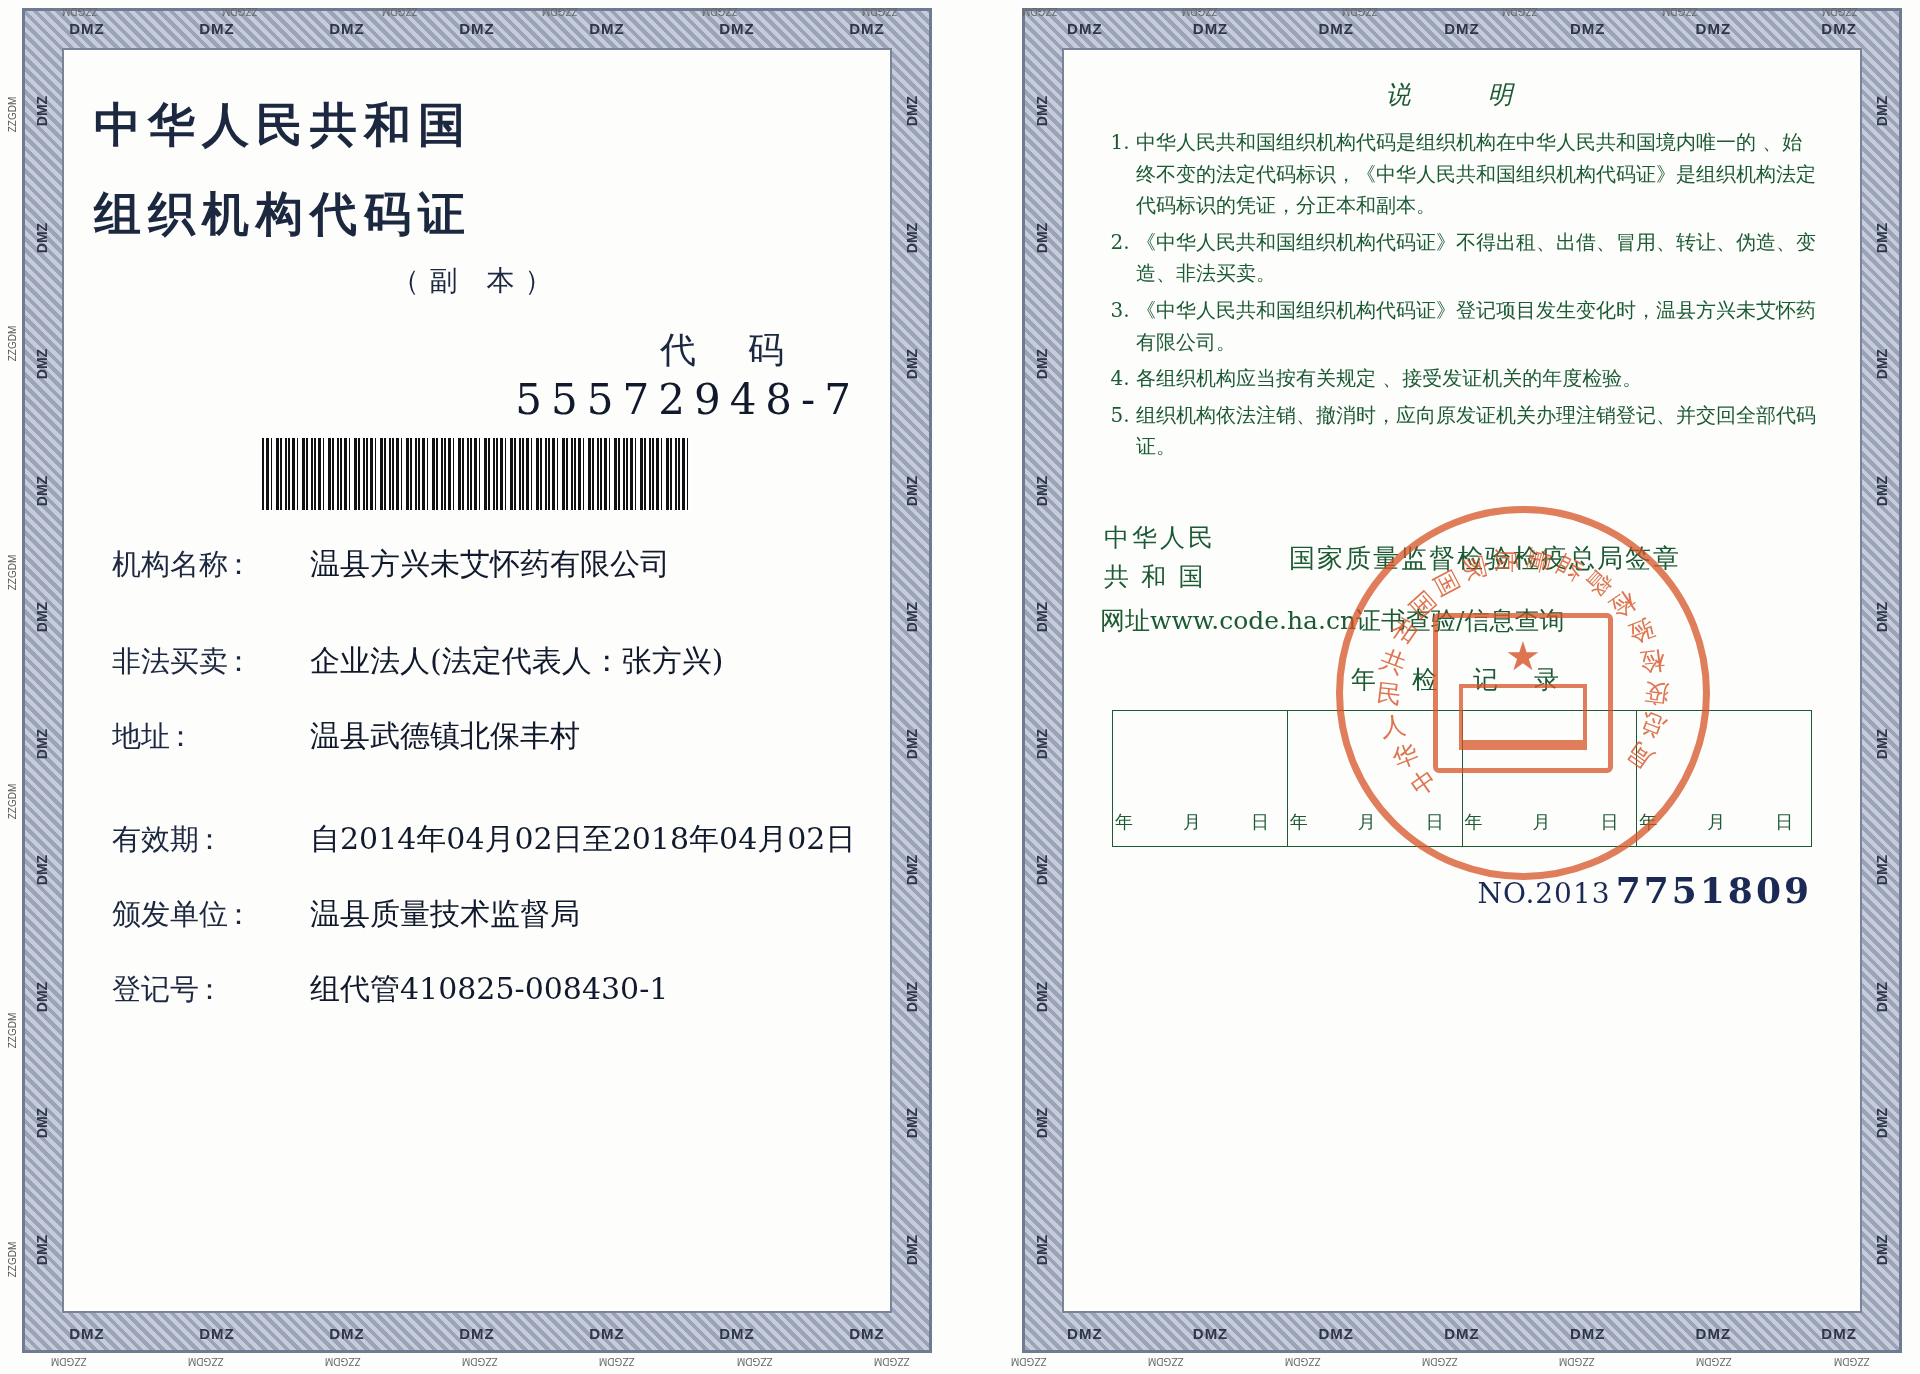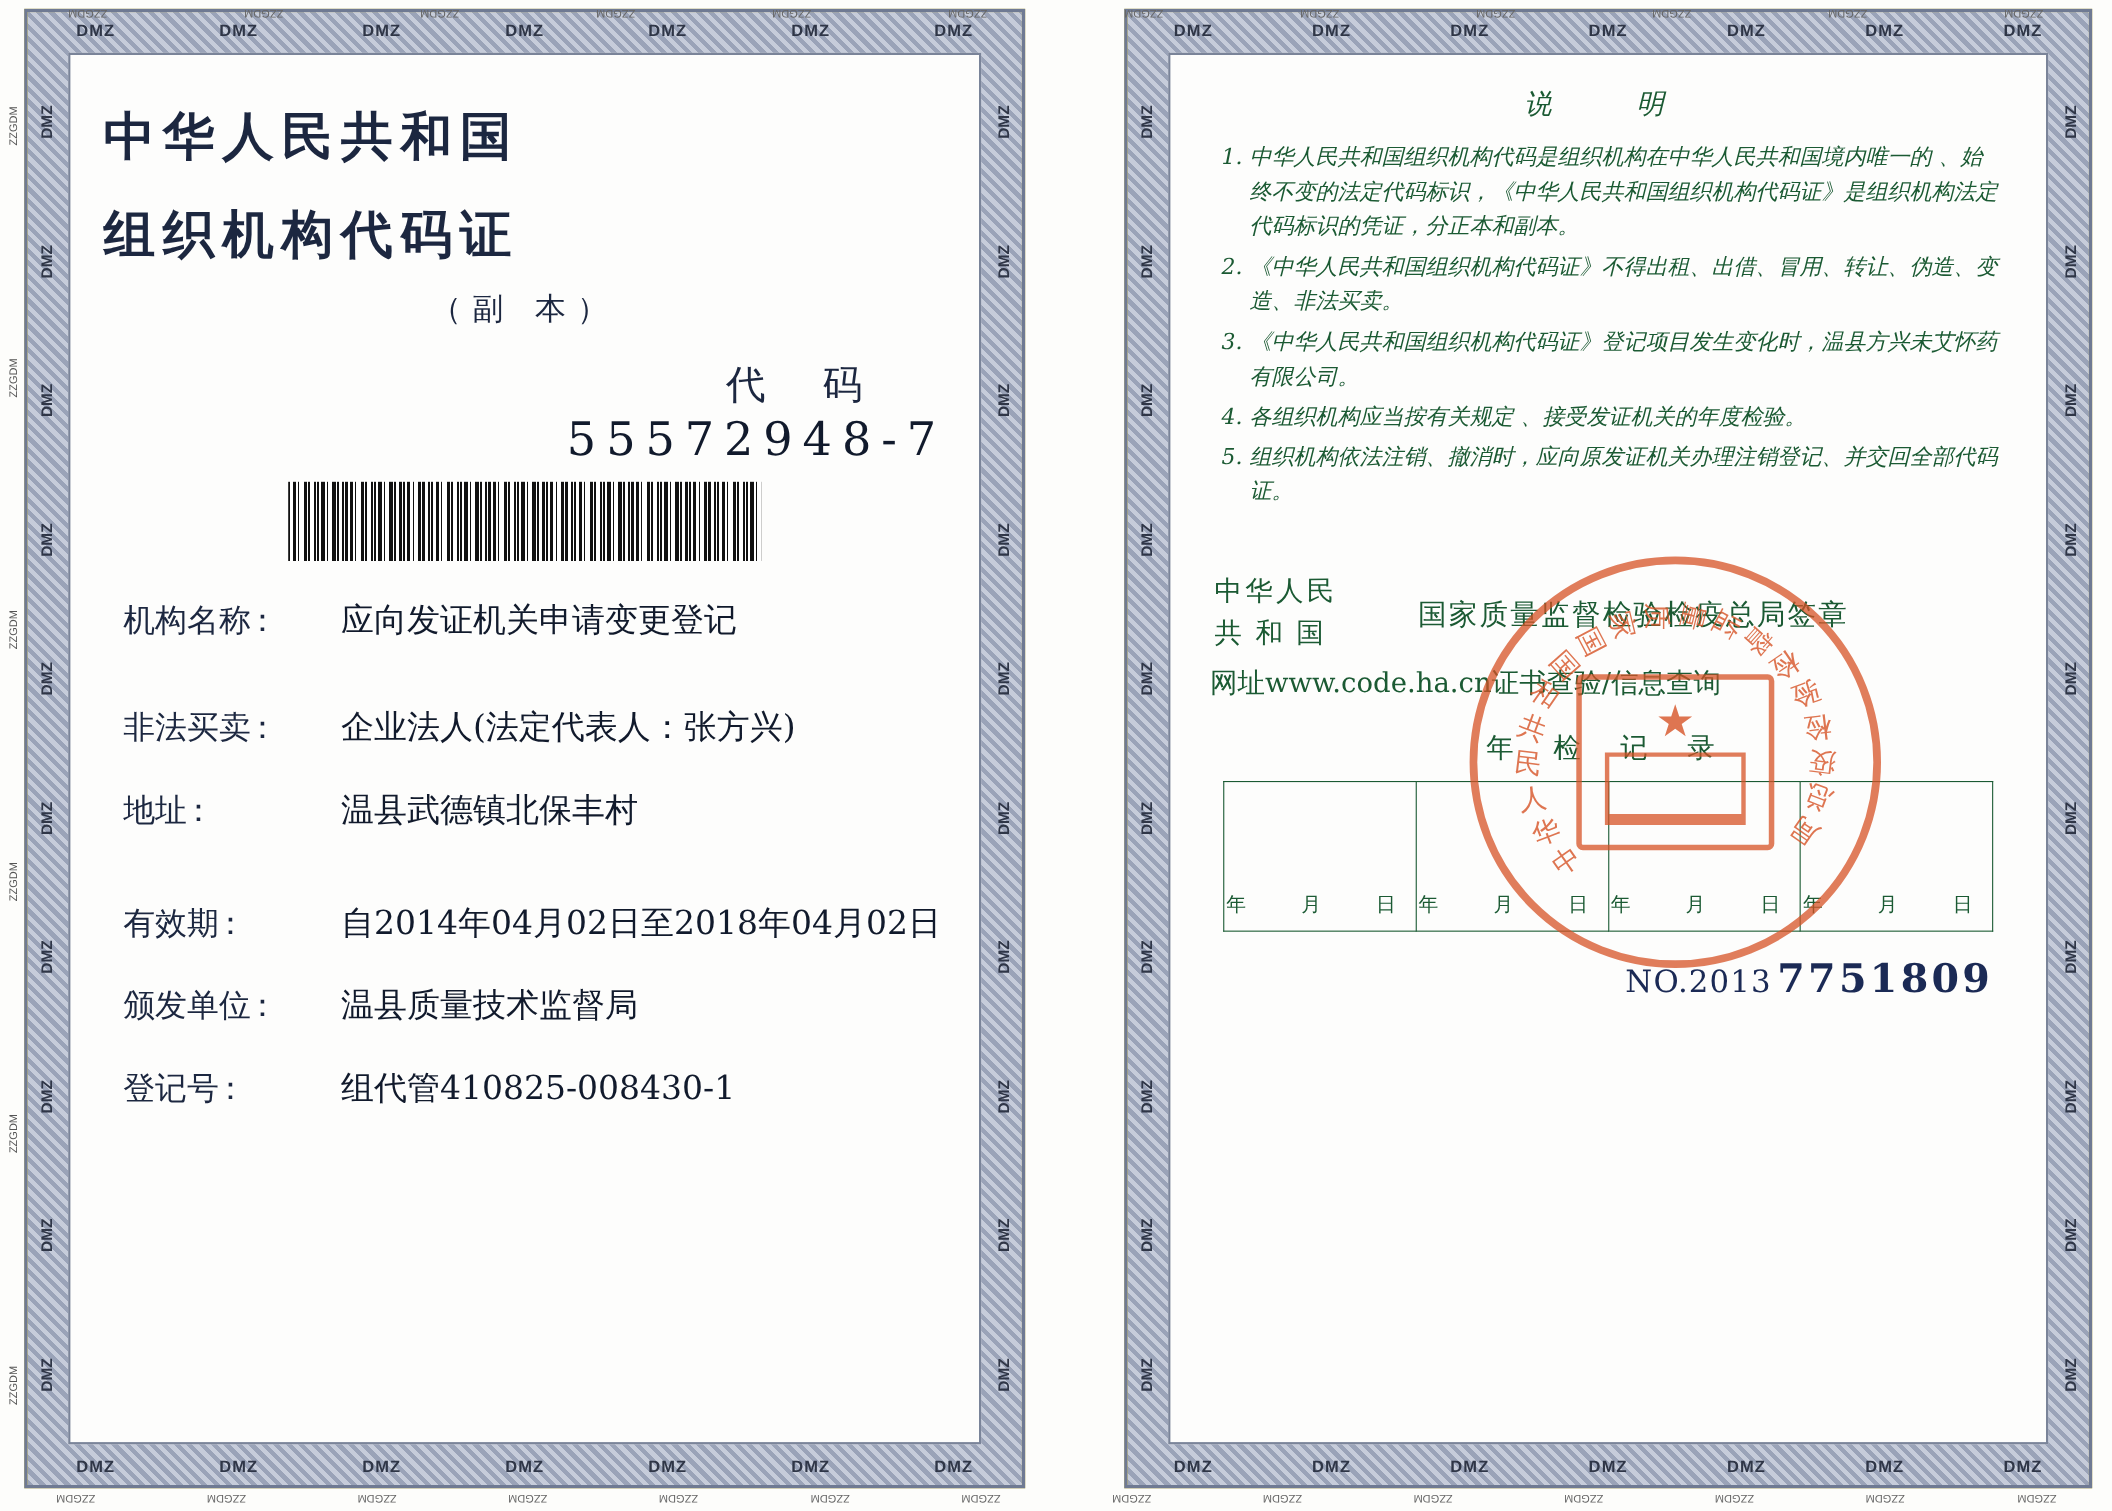--- a/index.html
+++ b/index.html
@@ -184,21 +184,21 @@
     font-style: italic;
   }
   ol.notes {
     margin: 16px 10px 0 8px;
     padding-left: 34px;
     color: #1b5a33;
     font-family: "DejaVu Serif", "Liberation Serif", serif;
     font-size: 20px;
     line-height: 1.58;
   }
-  ol.notes li { margin-bottom: 5px; font-style: italic; }
+  ol.notes li { margin-bottom: 5px; }
 
   .issuer-block {
     position: relative;
     margin-top: 56px;
     padding-left: 10px;
     color: #1b5a33;
     font-family: "DejaVu Serif", "Liberation Serif", serif;
   }
   .issuer-left {
     position: absolute;
@@ -399,21 +399,21 @@
         <div class="code-value">55572948-7</div>
       </div>
 
       <div class="barcode"></div>
 
       <div class="field">
         <div class="field-label">
           <span class="lbl-txt">机构名称</span>
           <span class="field-colon">：</span>
         </div>
-        <div class="field-value">应向发证机关申请变更登记</div>
+        <div class="field-value">温县方兴未艾怀药有限公司</div>
       </div>
 
       <div class="field tall">
         <div class="field-label">
           <span class="lbl-txt">非法买卖</span>
           <span class="field-colon">：</span>
         </div>
         <div class="field-value">企业法人(法定代表人：张方兴)</div>
       </div>
 

